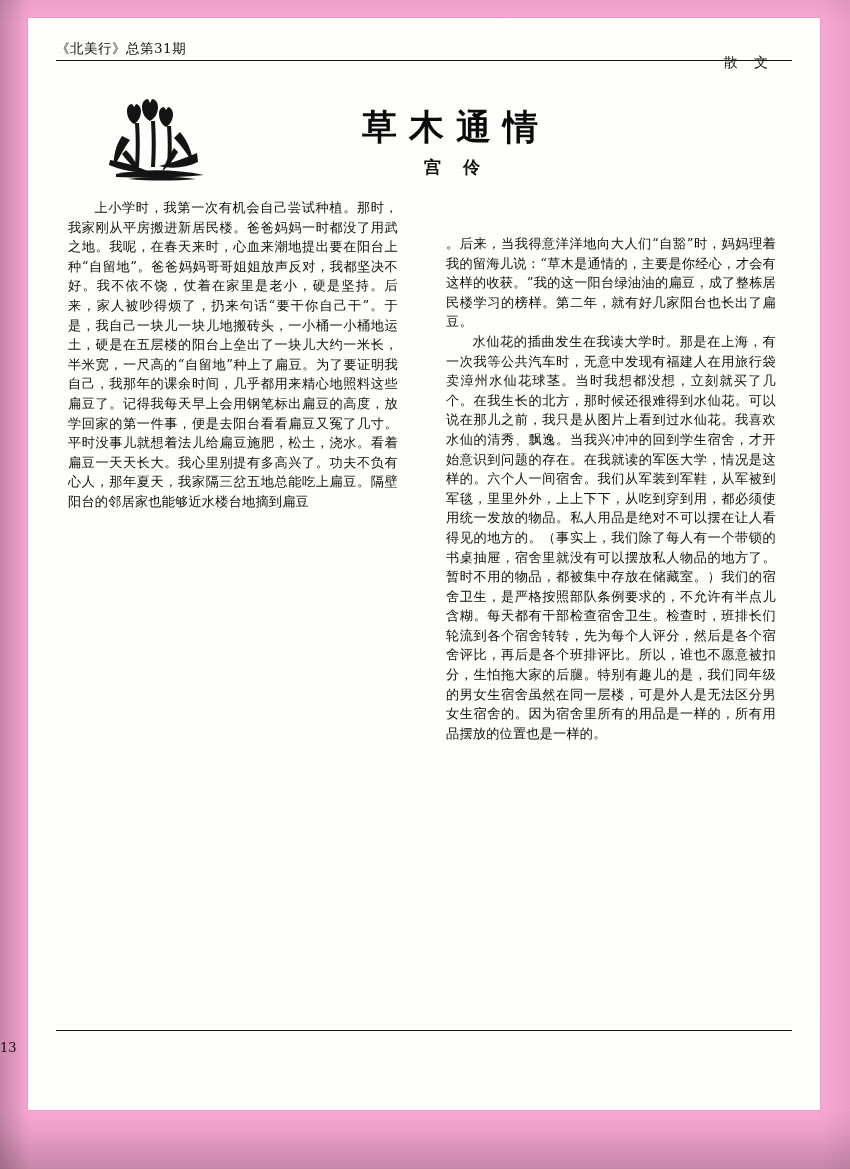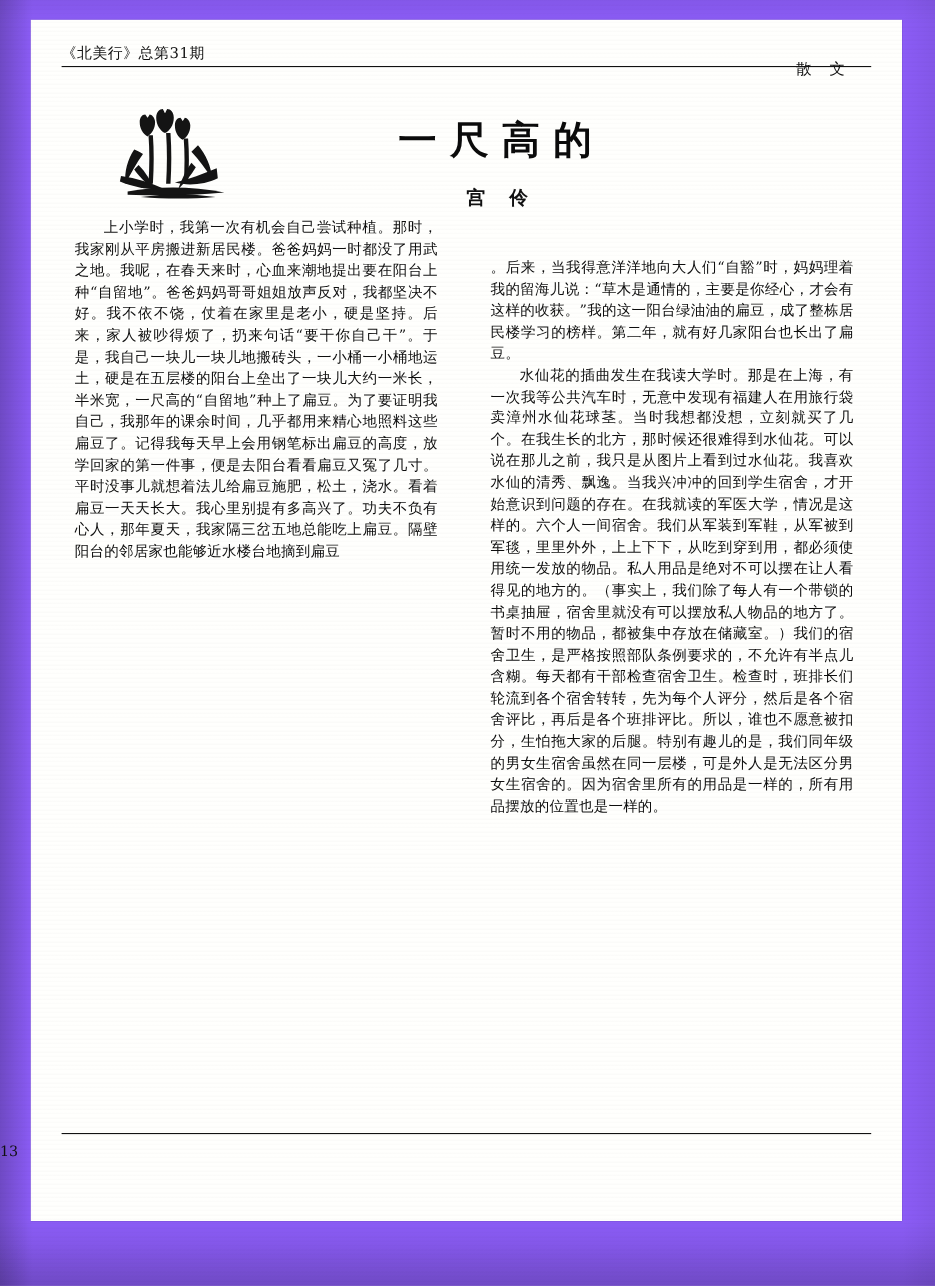--- a/index.html
+++ b/index.html
@@ -10,21 +10,21 @@
     width: 850px;
     height: 1169px;
     background: #ffffff;
     font-family: "DejaVu Serif", "Liberation Serif", serif;
     overflow: hidden;
   }
   .page {
     position: relative;
     width: 850px;
     height: 1169px;
-    background: #8b5cf6;
+    background: #f9a8d4;
     box-sizing: border-box;
   }
   
   .scan-tint {
     position: absolute;
     inset: 0;
     background:
       linear-gradient(90deg, rgba(0,0,0,0.05) 0px, rgba(0,0,0,0.0) 26px),
       linear-gradient(270deg, rgba(0,0,0,0.06) 0px, rgba(0,0,0,0.0) 30px),
       linear-gradient(180deg, rgba(0,0,0,0.05) 0px, rgba(0,0,0,0.0) 22px),
@@ -96,21 +96,21 @@
     text-align: center;
     font-size: 35px;
     font-weight: bold;
     letter-spacing: 12px;
     color: #0b0b0b;
     font-family: "DejaVu Serif", "Liberation Serif", serif;
   }
   .article-author {
     position: absolute;
     left: 250px;
-    top: 82px;
+    top: 70px;
     width: 300px;
     text-align: center;
     font-size: 17px;
     font-weight: bold;
     letter-spacing: 8px;
     color: #111;
   }
   
   .columns {
     position: absolute;
@@ -220,21 +220,21 @@
           <path d="M8 70c14 2 27 6 40 12-14 1-29-2-41-7l1-5z"></path>
           <path d="M95 63c-12 5-25 10-38 13 12 3 27 2 39-4l-1-9z"></path>
           <path d="M24 60c6 6 11 14 15 23-7-5-14-12-19-19l4-4z"></path>
           <path d="M72 58c-5 7-9 15-12 24 6-6 12-13 16-20l-4-4z"></path>
 
           <path d="M14 84c28-5 58-5 88 1-30 3-60 3-88 2z"></path>
           <path d="M26 89c22-3 46-3 68 0-22 2-46 2-68 0z"></path>
         </g>
       </svg>
     </div>
-    <div class="article-title">一尺高的</div>
+    <div class="article-title">草木通情</div>
     <div class="article-author">宫 伶</div>
   </div>
 
   <div class="columns">
     <div class="col-divider"></div>
 
     <div class="col left">
       <p class="ind">上小学时，我第一次有机会自己尝试种植。那时，我家刚从平房搬进新居民楼。爸爸妈妈一时都没了用武之地。我呢，在春天来时，心血来潮地提出要在阳台上种“自留地”。爸爸妈妈哥哥姐姐放声反对，我都坚决不好。我不依不饶，仗着在家里是老小，硬是坚持。后来，家人被吵得烦了，扔来句话“要干你自己干”。于是，我自己一块儿一块儿地搬砖头，一小桶一小桶地运土，硬是在五层楼的阳台上垒出了一块儿大约一米长，半米宽，一尺高的“自留地”种上了扁豆。为了要证明我自己，我那年的课余时间，几乎都用来精心地照料这些扁豆了。记得我每天早上会用钢笔标出扁豆的高度，放学回家的第一件事，便是去阳台看看扁豆又冤了几寸。平时没事儿就想着法儿给扁豆施肥，松土，浇水。看着扁豆一天天长大。我心里别提有多高兴了。功夫不负有心人，那年夏天，我家隔三岔五地总能吃上扁豆。隔壁阳台的邻居家也能够近水楼台地摘到扁豆</p>
     </div>
 

